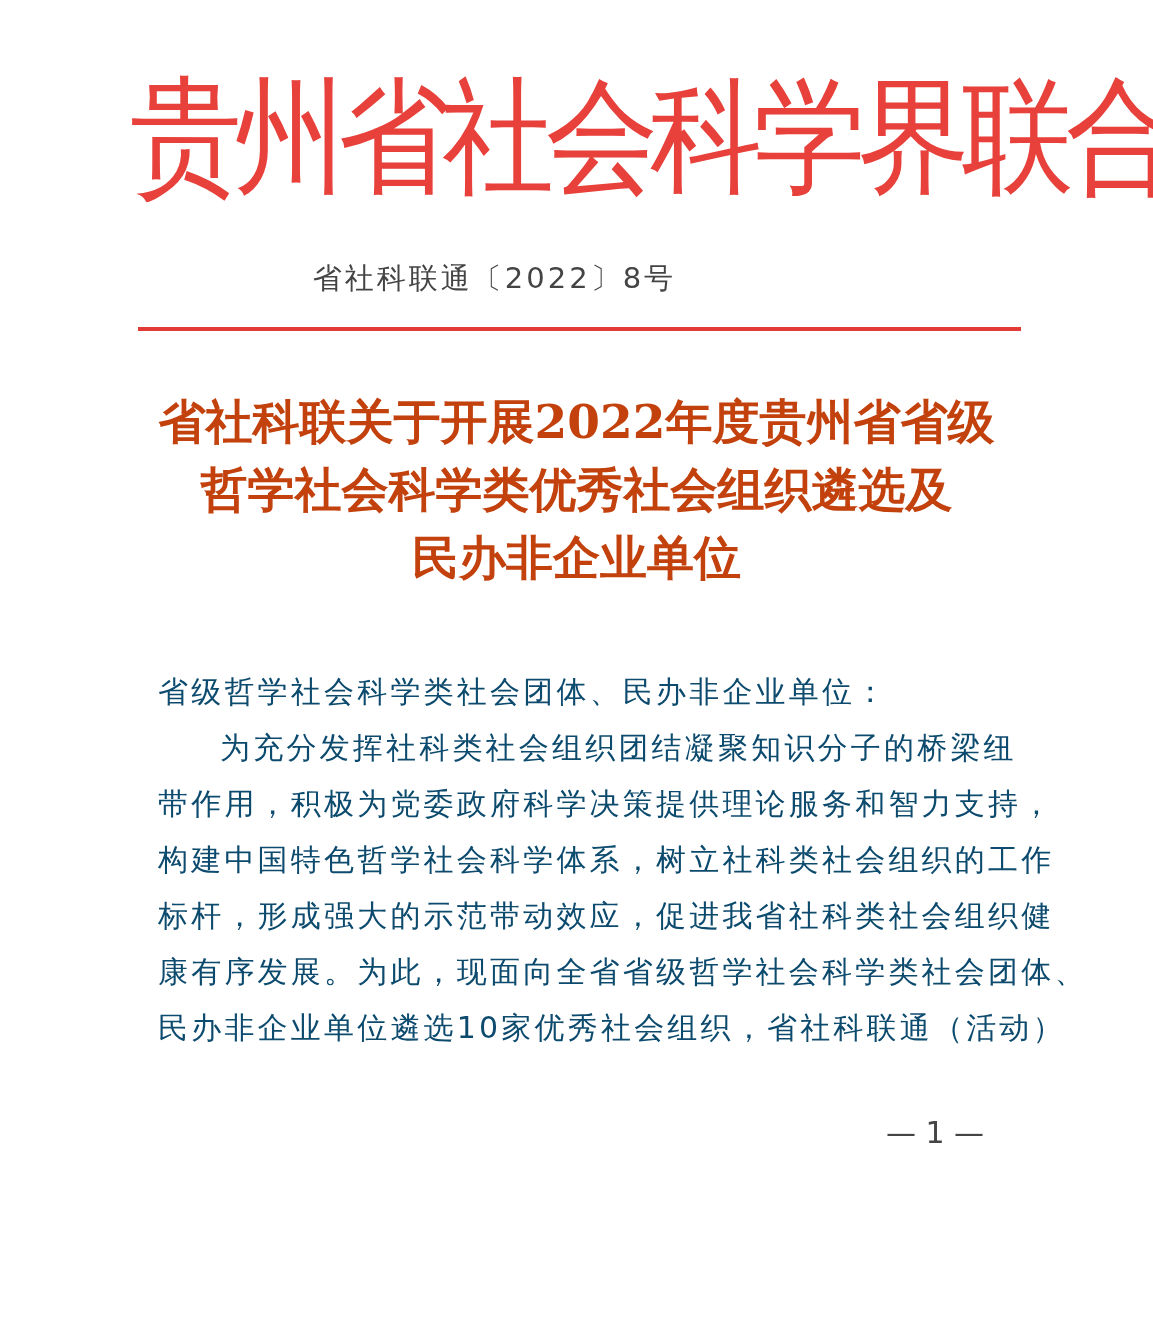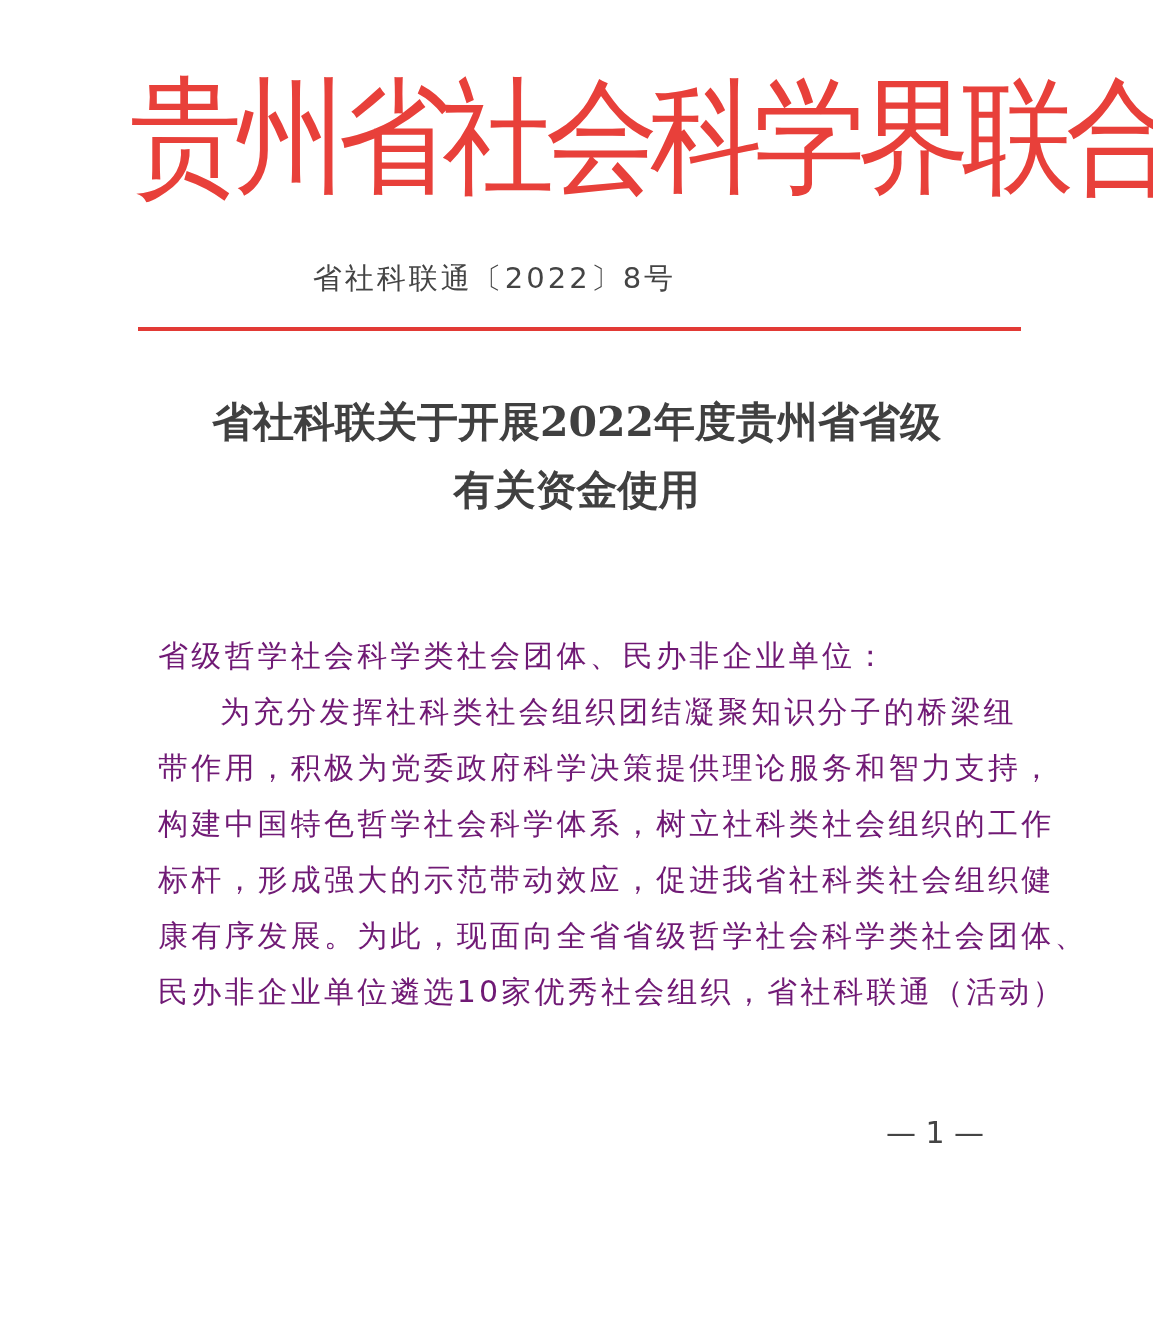--- a/index.html
+++ b/index.html
@@ -17,46 +17,47 @@
     font-family: "DejaVu Sans", "Liberation Sans", sans-serif; font-size: 29px;
     color: #444; letter-spacing: 3px; line-height: 40px;
   }
   .redline {
     position: absolute; left: 138px; top: 327px; width: 883px; height: 4px;
     background: #e23a35;
   }
   .title {
     position: absolute; left: 0; width: 1153px; top: 388px; text-align: center;
     font-family: "DejaVu Serif", "Liberation Serif", serif; font-weight: bold;
-    font-size: 41px; line-height: 68px; color: #404040;
+    font-size: 47px; line-height: 68px; color: #c2410c;
   }
   .title div { white-space: nowrap; }
   .body {
-    position: absolute; left: 158px; top: 628px; width: 860px;
+    position: absolute; left: 158px; top: 664px; width: 860px;
     font-family: "DejaVu Sans", "Liberation Sans", sans-serif; font-size: 30px;
-    color: #701a75; line-height: 56px;
+    color: #0c4a6e; line-height: 56px;
   }
   .line { white-space: nowrap; letter-spacing: 3.2px; }
   .indent { padding-left: 62px; }
   .pagenum {
     position: absolute; left: 880px; top: 1115px; width: 110px; text-align: center;
     font-family: "DejaVu Sans", "Liberation Sans", sans-serif; font-size: 30px; color: #444;
   }
 </style>
 </head>
 <body>
 
 <div class="page">
   <div class="masthead">贵州省社会科学界联合会</div>
   <div class="docnum">省社科联通〔2022〕8号</div>
   <div class="redline"></div>
 
   <div class="title">
     <div>省社科联关于开展2022年度贵州省省级</div>
-    <div>有关资金使用</div>
+    <div>哲学社会科学类优秀社会组织遴选及</div>
+    <div>民办非企业单位</div>
   </div>
 
   <div class="body">
     <div class="line">省级哲学社会科学类社会团体、民办非企业单位：</div>
     <div class="line indent">为充分发挥社科类社会组织团结凝聚知识分子的桥梁纽</div>
     <div class="line">带作用，积极为党委政府科学决策提供理论服务和智力支持，</div>
     <div class="line">构建中国特色哲学社会科学体系，树立社科类社会组织的工作</div>
     <div class="line">标杆，形成强大的示范带动效应，促进我省社科类社会组织健</div>
     <div class="line">康有序发展。为此，现面向全省省级哲学社会科学类社会团体、</div>
     <div class="line">民办非企业单位遴选10家优秀社会组织，省社科联通（活动）</div>

